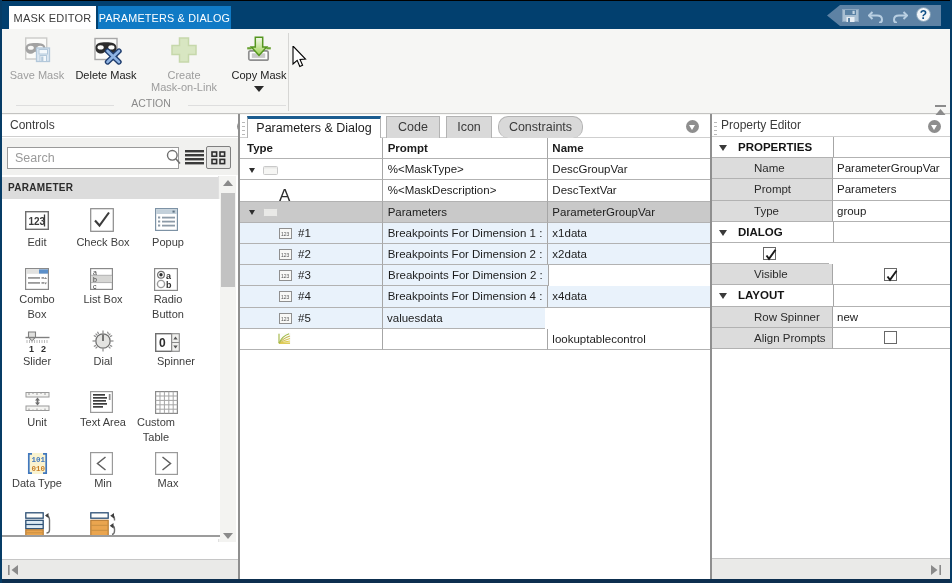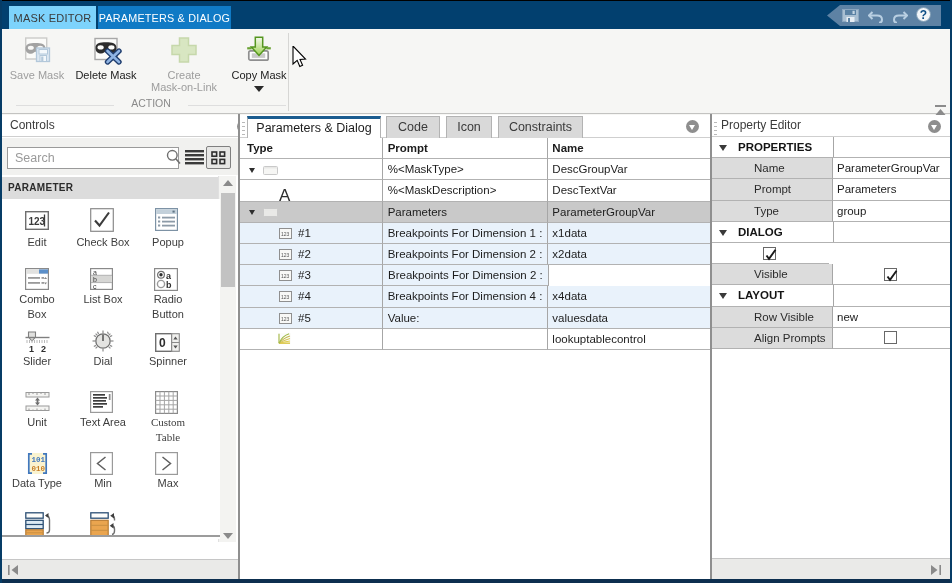--- a/index.html
+++ b/index.html
@@ -1,21 +1,21 @@
 <!DOCTYPE html>
 <html><head>
 <meta charset="utf-8">
 <style>
   html,body{margin:0;padding:0;background:#fff;}
   *{box-sizing:border-box;}
   .win{position:relative;width:952px;height:583px;font-family:"Liberation Sans",sans-serif;overflow:hidden;background:#f6f6f4;}
   .abs{position:absolute;}
   
   .titlebar{position:absolute;left:0;top:0;width:952px;height:29px;background:#02406f;border-top:1px solid #000;}
-  .tab-me{position:absolute;left:9px;top:5px;width:87px;height:24px;background:#7dd3fc;color:#3a3a3a;font-size:11px;text-align:center;line-height:25px;letter-spacing:.2px;}
+  .tab-me{position:absolute;left:9px;top:5px;width:87px;height:24px;background:#ffffff;color:#3a3a3a;font-size:11px;text-align:center;line-height:25px;letter-spacing:.2px;}
   .tab-pd{position:absolute;left:98px;top:5px;width:133px;height:24px;background:#107ac5;color:#fff;font-size:10.8px;text-align:center;line-height:25px;letter-spacing:.2px;}
   .qat{position:absolute;left:827px;top:4px;width:114px;height:21px;background:#5e82a4;clip-path:polygon(0 50%,13px 0,100% 0,100% 100%,13px 100%);}
   
   .toolstrip{position:absolute;left:2px;top:29px;width:948px;height:85px;background:#f6f6f4;border-bottom:1px solid #c3c3c1;}
   .tslabel{position:absolute;font-size:11px;color:#1c1c1c;text-align:center;white-space:nowrap;}
   .tsgray{color:#9d9d9d;}
   .action{position:absolute;left:0px;top:68px;width:286px;height:16px;font-size:10.5px;color:#8a8a8a;text-align:center;}
   .action:before,.action:after{content:"";position:absolute;top:8px;height:1px;background:#dedede;width:98px;}
   .action:before{left:8px;}
   .action:after{right:8px;}
@@ -319,21 +319,21 @@
         </svg>
       <div class="ic" style="left:67px;top:155px;width:68px;">Dial</div>
       <svg class="abs" style="left:153px;top:134px;" width="25" height="19" viewBox="0 0 25 19">
           <rect x="0.7" y="0.7" width="16" height="17.6" fill="#fff" stroke="#6f6f6f" stroke-width="1.4"></rect>
           <text x="4" y="14" font-size="12" font-weight="bold" fill="#2e2e2e" font-family="Liberation Sans">0</text>
           <rect x="16.7" y="0.7" width="7.6" height="17.6" fill="#f0f0ee" stroke="#8a8a8a" stroke-width="1.1"></rect>
           <line x1="16.7" y1="9.5" x2="24.3" y2="9.5" stroke="#8a8a8a"></line>
           <path d="M20.5,3.5 l2.2,3 h-4.4 Z" fill="#555"></path>
           <path d="M20.5,15.5 l2.2,-3 h-4.4 Z" fill="#555"></path>
         </svg>
-      <div class="ic" style="left:132px;top:155px;width:68px;">Spinner</div>
+      <div class="ic" style="left:140px;top:155px;width:68px;">Spinner</div>
 
       <svg class="abs" style="left:23px;top:192px;" width="25" height="21" viewBox="0 0 25 21">
           <rect x="1" y="1.5" width="23" height="4.5" fill="#f4f4f2" stroke="#9a9a9a"></rect>
           <g stroke="#9a9a9a">
             <line x1="4" y1="1.5" x2="4" y2="4"></line>
             <line x1="8" y1="1.5" x2="8" y2="3"></line>
             <line x1="12" y1="1.5" x2="12" y2="4"></line>
             <line x1="16" y1="1.5" x2="16" y2="3"></line>
             <line x1="20" y1="1.5" x2="20" y2="4"></line>
           </g>
@@ -366,21 +366,21 @@
             <line x1="0.6" y1="5" x2="22.4" y2="5"></line>
             <line x1="0.6" y1="9.4" x2="22.4" y2="9.4"></line>
             <line x1="0.6" y1="13.8" x2="22.4" y2="13.8"></line>
             <line x1="0.6" y1="18.2" x2="22.4" y2="18.2"></line>
             <line x1="5" y1="0.6" x2="5" y2="22.4"></line>
             <line x1="9.4" y1="0.6" x2="9.4" y2="22.4"></line>
             <line x1="13.8" y1="0.6" x2="13.8" y2="22.4"></line>
             <line x1="18.2" y1="0.6" x2="18.2" y2="22.4"></line>
           </g>
         </svg>
-      <div class="ic" style="left:132px;top:216px;width:68px;font-family:Liberation Serif, serif;">Custom<br>Table</div>
+      <div class="ic" style="left:120px;top:216px;width:68px;">Custom<br>Table</div>
 
       <svg class="abs" style="left:23px;top:253px;" width="25" height="23" viewBox="0 0 25 23">
           <rect x="3" y="1" width="19" height="21" fill="#faf3cf"></rect>
           <path d="M7,1.8 H3.8 V21.2 H7" fill="none" stroke="#4178be" stroke-width="1.7"></path>
           <path d="M18,1.8 h3.2 V21.2 H18" fill="none" stroke="#4178be" stroke-width="1.7"></path>
           <text x="6.5" y="10" font-size="7.5" font-weight="bold" fill="#4178be" font-family="Liberation Mono, monospace">101</text>
           <text x="6.5" y="19" font-size="7.5" font-weight="bold" fill="#c7802a" font-family="Liberation Mono, monospace">010</text>
         </svg>
       <div class="ic" style="left:3px;top:277px;width:64px;">Data Type</div>
       <svg class="abs" style="left:88px;top:253px;" width="23" height="23" viewBox="0 0 23 23">
@@ -421,21 +421,21 @@
         <rect x="0" y="0" width="1.6" height="10" fill="#8a8a8a"></rect>
         <path d="M10,0 L3.5,5 L10,10 Z" fill="#8a8a8a"></path>
       </svg>
     </div>
 
   <div class="panel pmid">
     <div class="tabbar">
       <div class="mtab active" style="left:7px;width:134px;">Parameters &amp; Dialog</div>
       <div class="mtab" style="left:146px;width:54px;">Code</div>
       <div class="mtab" style="left:206px;width:46px;">Icon</div>
-      <div class="mtab" style="left:258px;width:85px;">Constraints</div>
+      <div class="mtab" style="left:258px;width:85px;border-radius:10px;">Constraints</div>
       <span class="collapse" style="right:11px;top:5px;"></span>
     </div>
     <div id="midrows" style="position:absolute;left:0;top:23px;width:470px;">
       <div class="trow" style="top:0;font-weight:bold;">
         <div class="tc tc1" style="padding-left:7px;">Type</div>
           <div class="tc tc2">Prompt</div>
           <div class="tc tc3">Name</div>
       </div>
       <div class="trow" style="top:21.2px;">
         <div class="tc tc1">
@@ -504,21 +504,20 @@
           <div class="tc tc3 cellblue">x4data</div>
       </div>
       <div class="trow" style="top:169.6px;">
         <div class="tc tc1 cellblue">
             <svg class="eicon" style="left:39px;" width="13" height="11" viewBox="0 0 13 11">
               <rect x="0.5" y="0.5" width="12" height="10" fill="#f8f8f6" stroke="#8f8f8f"></rect>
               <text x="2" y="7.5" font-size="5" fill="#555" font-family="Liberation Sans">123</text>
             </svg>
             <span style="position:absolute;left:58px;">#5</span>
           </div>
-          <div class="tc tc2 cellblue">Value:</div>
           <div class="tc tc3 cellblue">valuesdata</div>
       </div>
       <div class="trow" style="top:190.8px;justify-content:space-between;">
         <div class="tc tc1">
             <svg class="eicon" style="left:38px;top:4px;" width="15" height="13" viewBox="0 0 15 13">
               <rect x="0" y="0" width="15" height="13" fill="#fcfcfa"></rect>
               <path d="M1,12 L14,12" stroke="#d8c23c" stroke-width="1.6" fill="none"></path>
               <path d="M1,12 Q7,10.5 14,9.5" stroke="#e0cc4a" stroke-width="1.2" fill="none"></path>
               <path d="M1,12 Q7,8.5 14,6.5" stroke="#d4c45a" stroke-width="1.2" fill="none"></path>
               <path d="M1,12 Q6,6 14,3.5" stroke="#c4b84e" stroke-width="1.2" fill="none"></path>
@@ -568,21 +567,21 @@
           <div class="pv">
             <span class="cb"><svg width="13" height="13" viewBox="0 0 13 13">
                 <path d="M2.5,6.5 L5,9.8 L11.5,0.8" stroke="#1a1a1a" stroke-width="1.9" fill="none"></path>
               </svg></span>
           </div>
         </div>
       <div class="prowa" style="top:148.4px;">
           <div class="pg"><span class="tri"></span>LAYOUT</div>
         </div>
       <div class="prowa" style="top:169.6px;">
-          <div class="pl">Row Visible</div>
+          <div class="pl">Row Spinner</div>
           <div class="pv">new</div>
         </div>
       <div class="prowa" style="top:190.8px;">
           <div class="pl">Align Prompts</div>
           <div class="pv">
             <span class="cb"></span>
           </div>
         </div>
     </div>
   </div>

